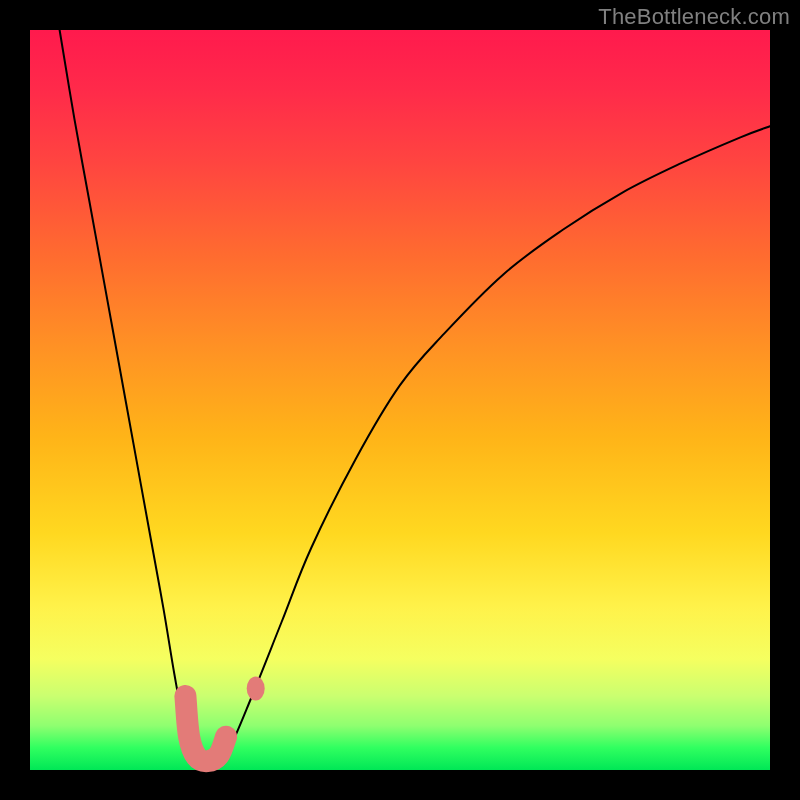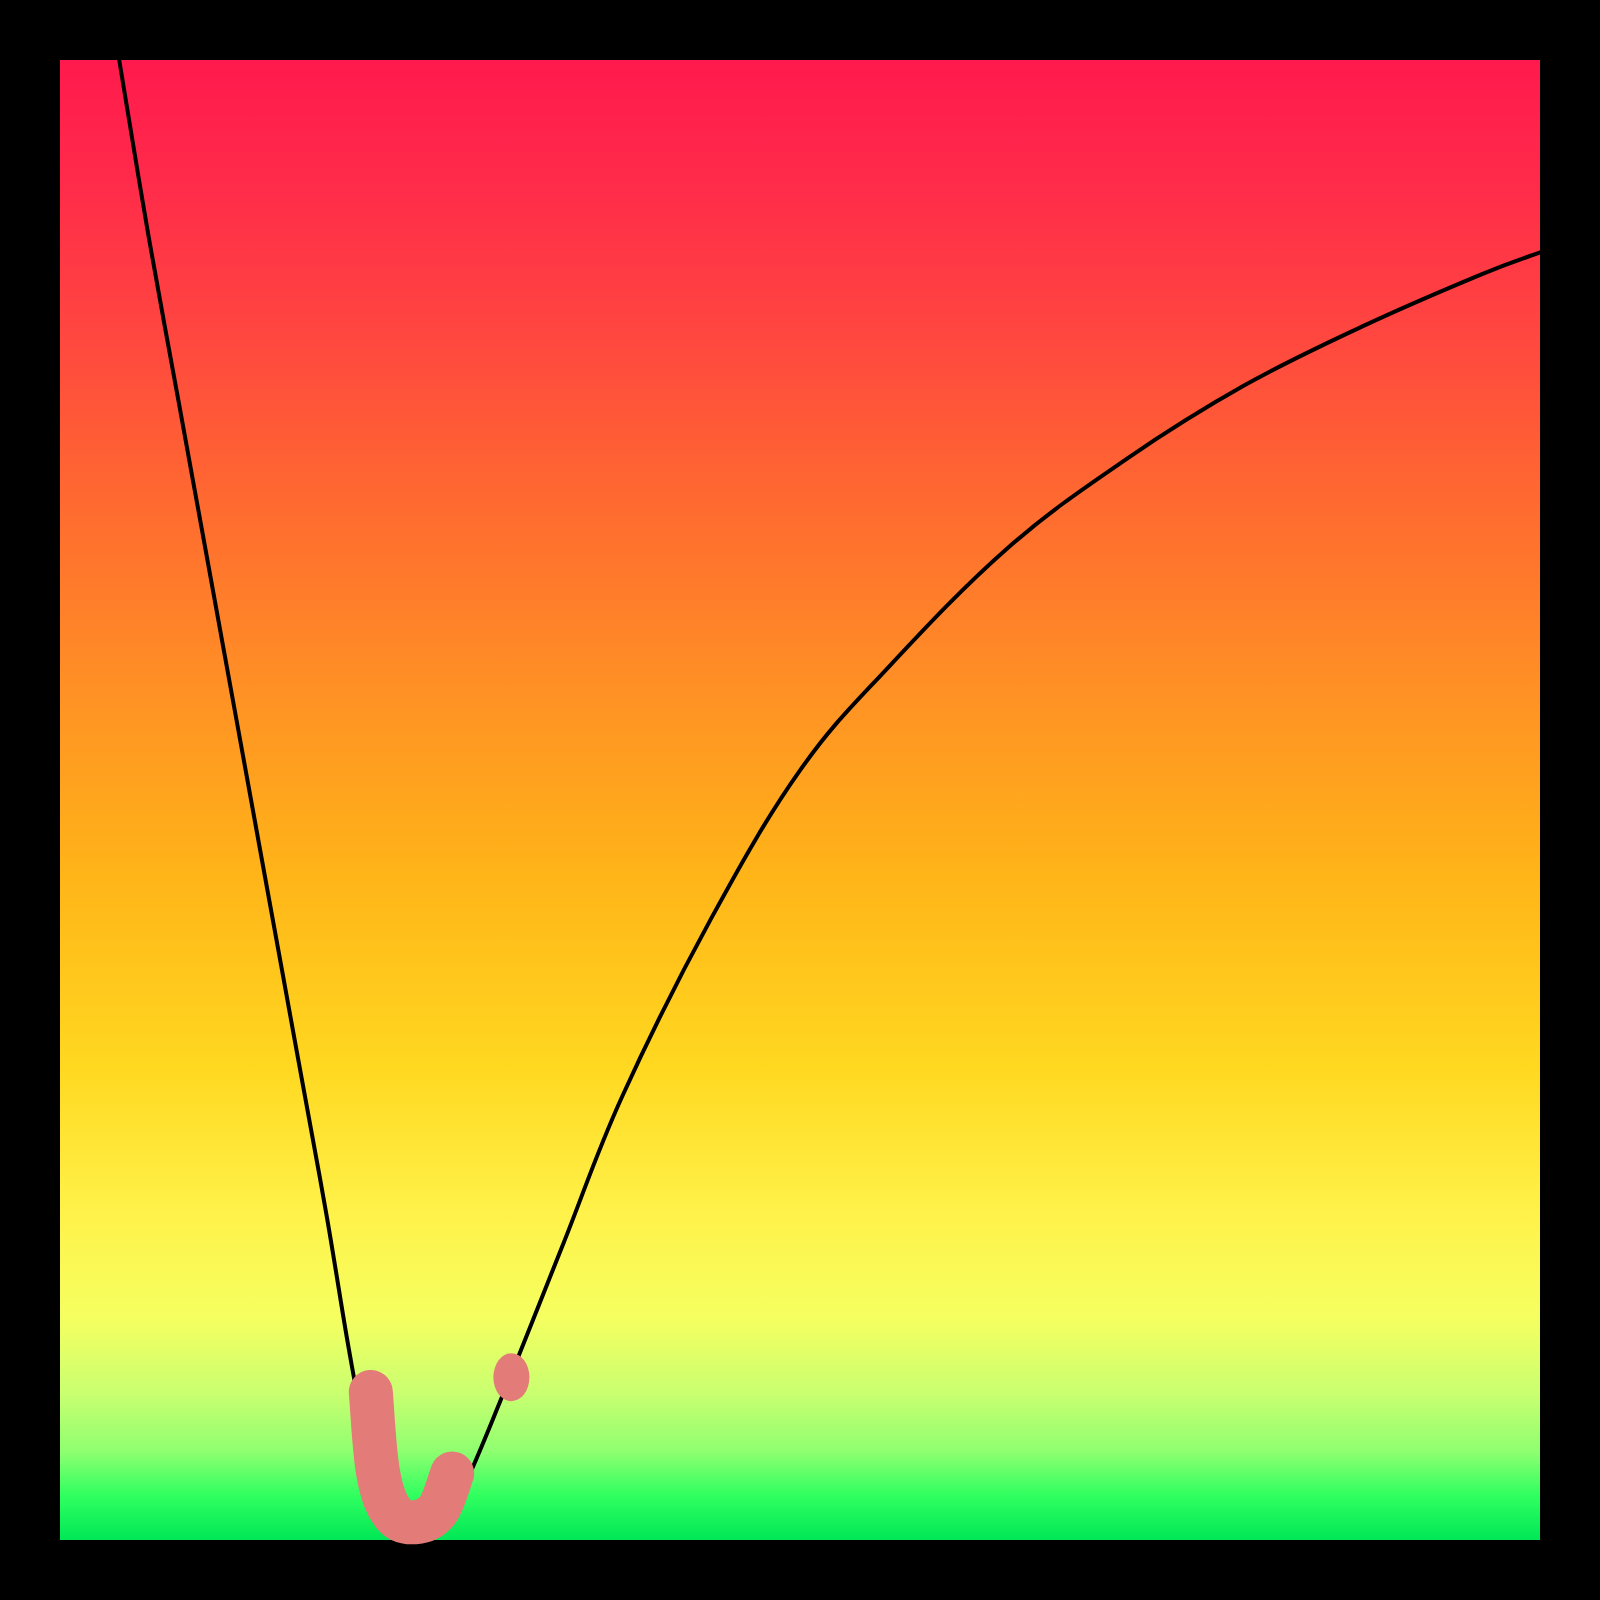--- a/index.html
+++ b/index.html
@@ -62,13 +62,14 @@
 
 <div class="frame">
   <div class="plot">
     <svg viewBox="0 0 740 740" preserveAspectRatio="none">
       <path id="curve-left" fill="none" stroke="#000" stroke-width="2" stroke-linecap="round" stroke-linejoin="round" d="M 29.60 0.00 C 32.26 15.98, 39.07 58.16, 44.40 88.80 C 49.73 119.44, 53.87 140.90, 59.20 170.20 C 64.53 199.50, 68.67 222.30, 74.00 251.60 C 79.33 280.90, 83.47 303.70, 88.80 333.00 C 94.13 362.30, 98.27 385.10, 103.60 414.40 C 108.93 443.70, 113.07 466.50, 118.40 495.80 C 123.73 525.10, 128.54 550.56, 133.20 577.20 C 137.86 603.84, 140.97 625.15, 144.30 643.80 C 147.63 662.45, 148.37 668.15, 151.70 680.80 C 155.03 693.45, 158.80 704.78, 162.80 714.10 C 166.80 723.42, 169.90 728.20, 173.90 732.60 C 177.90 737.00, 183.00 737.45, 185.00 738.52"></path>
       <path id="curve-right" fill="none" stroke="#000" stroke-width="2" stroke-linecap="round" stroke-linejoin="round" d="M 185.00 738.52 C 187.66 734.79, 193.14 730.85, 199.80 717.80 C 206.46 704.75, 212.68 688.64, 222.00 666.00 C 231.32 643.36, 240.94 618.64, 251.60 592.00 C 262.26 565.36, 267.88 547.30, 281.20 518.00 C 294.52 488.70, 309.62 458.50, 325.60 429.20 C 341.58 399.90, 354.02 377.84, 370.00 355.20 C 385.98 332.56, 395.75 323.38, 414.40 303.40 C 433.05 283.42, 452.29 262.85, 473.60 244.20 C 494.91 225.55, 511.49 214.45, 532.80 199.80 C 554.11 185.15, 570.69 174.79, 592.00 162.80 C 613.31 150.81, 629.89 143.19, 651.20 133.20 C 672.51 123.21, 694.42 113.96, 710.40 107.30 C 726.38 100.64, 734.67 98.20, 740.00 96.20"></path>
       <path id="marker-left" fill="none" stroke-linecap="round" stroke-linejoin="round" d="M 155.40 666.00 C 156.07 673.33, 157.10 695.78, 159.10 706.70 C 161.10 717.62, 163.17 722.28, 166.50 726.68 C 169.83 731.08, 173.60 731.39, 177.60 731.12 C 181.60 730.85, 185.37 729.60, 188.70 725.20 C 192.03 720.80, 194.77 710.03, 196.10 706.70" stroke="#e37b78" stroke-width="22"></path>
       <ellipse id="marker-right" cx="225.70" cy="658.60" rx="9" ry="12" fill="#e37b78"></ellipse>
     </svg>
   </div>
+  <div class="attribution">TheBottleneck.com</div>
 </div>
 
 </body></html>

